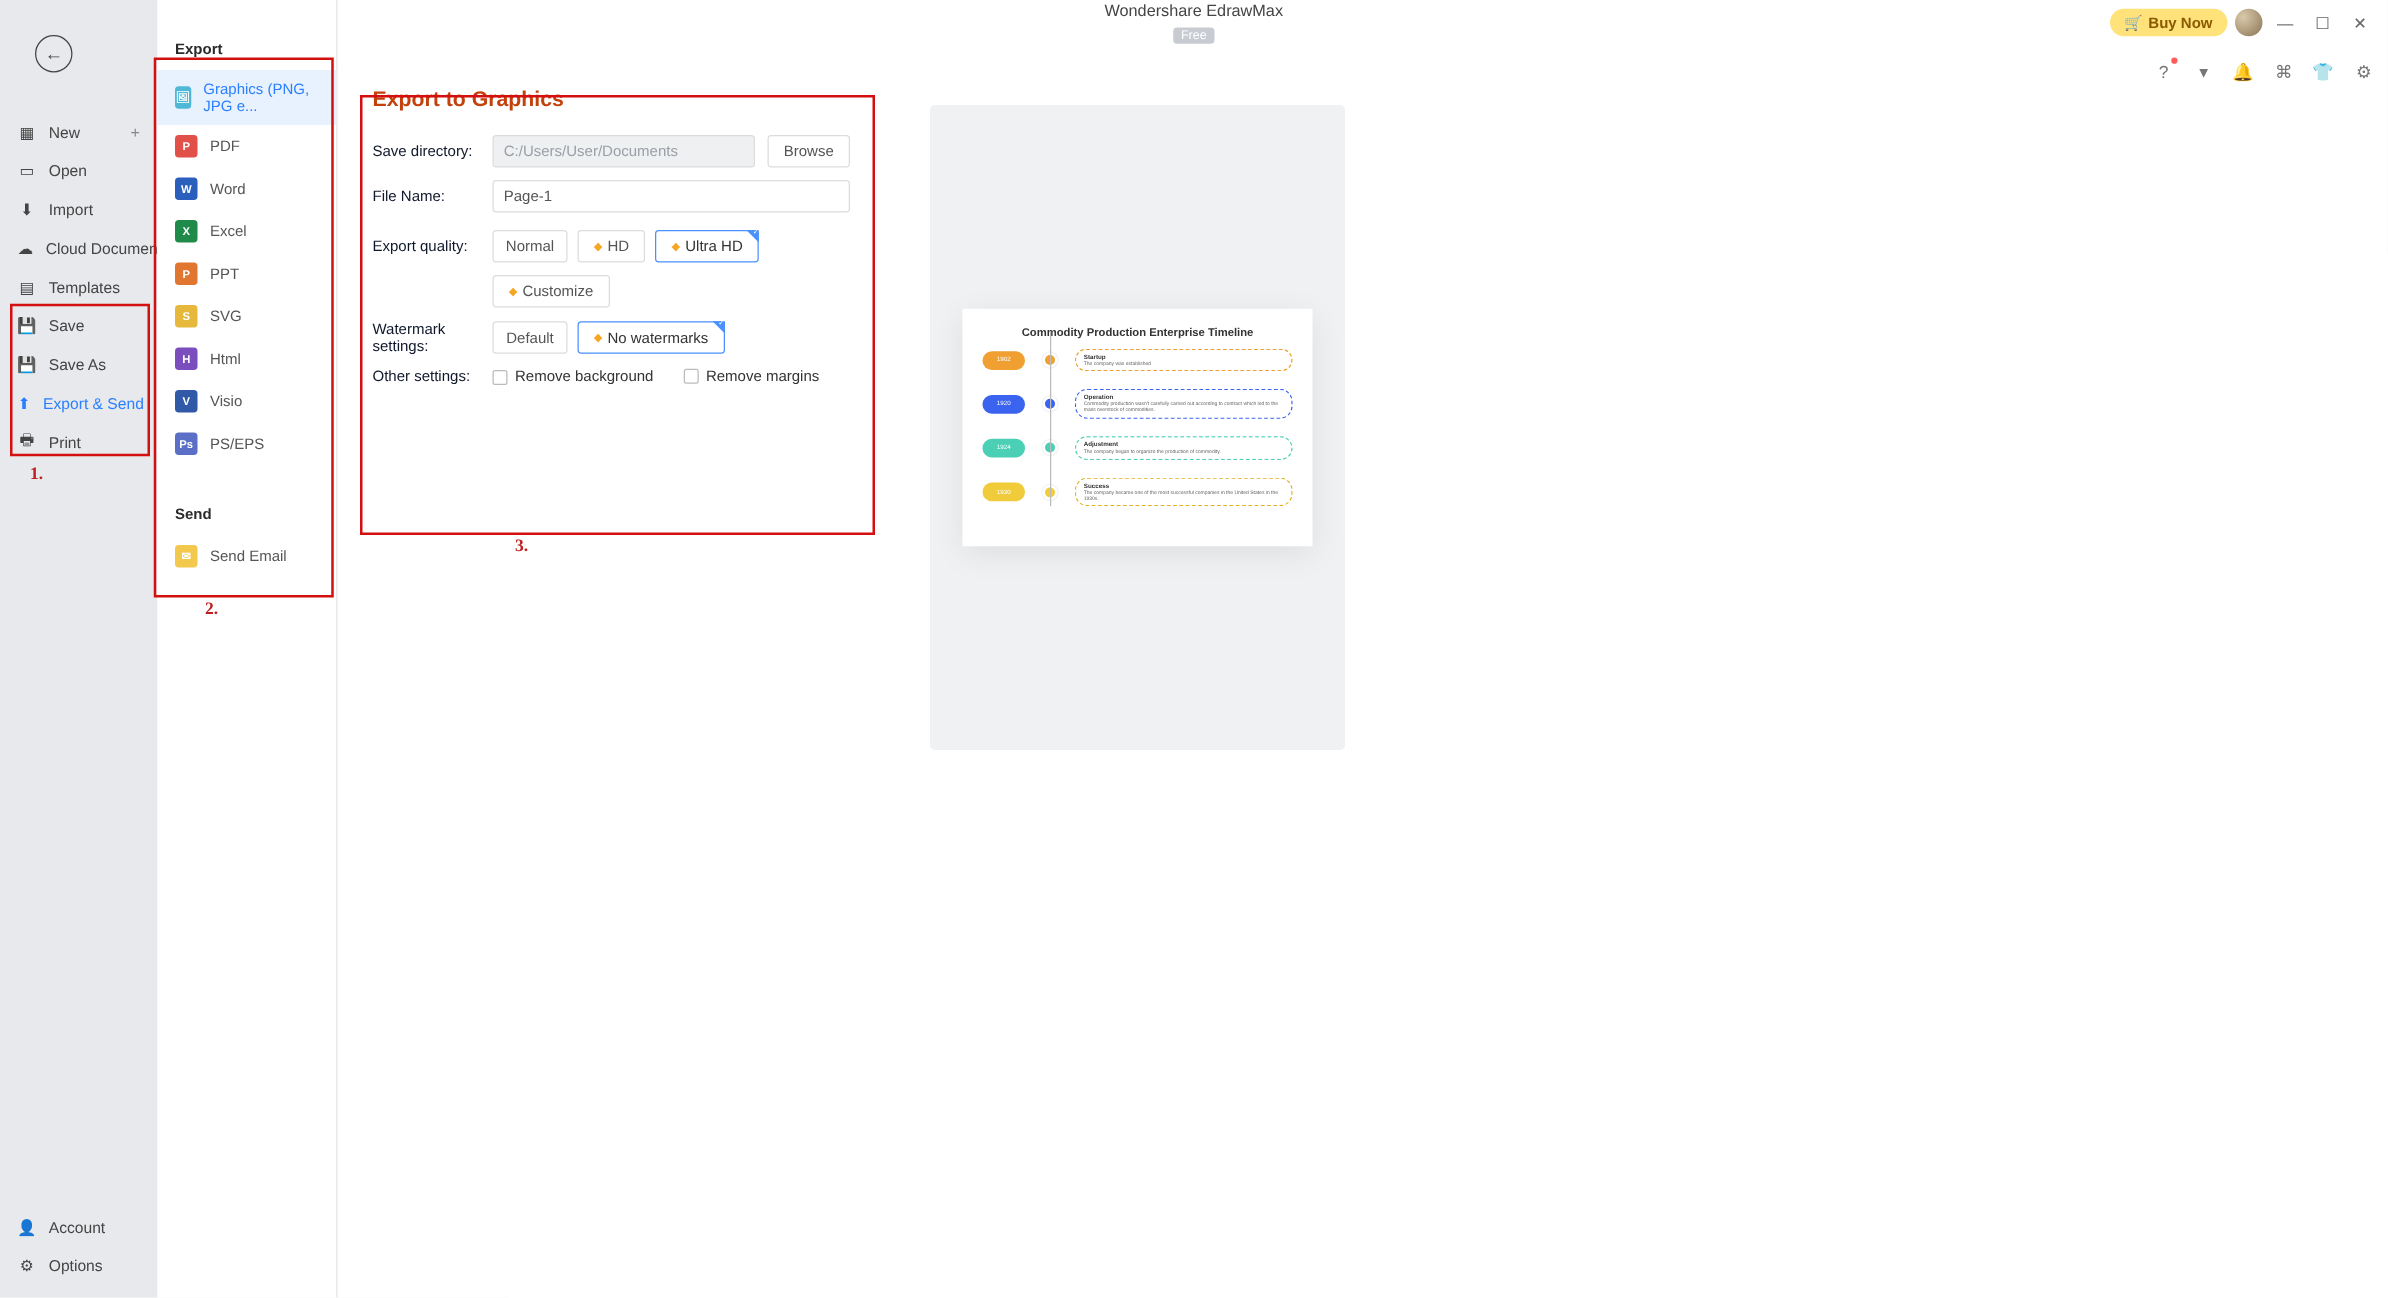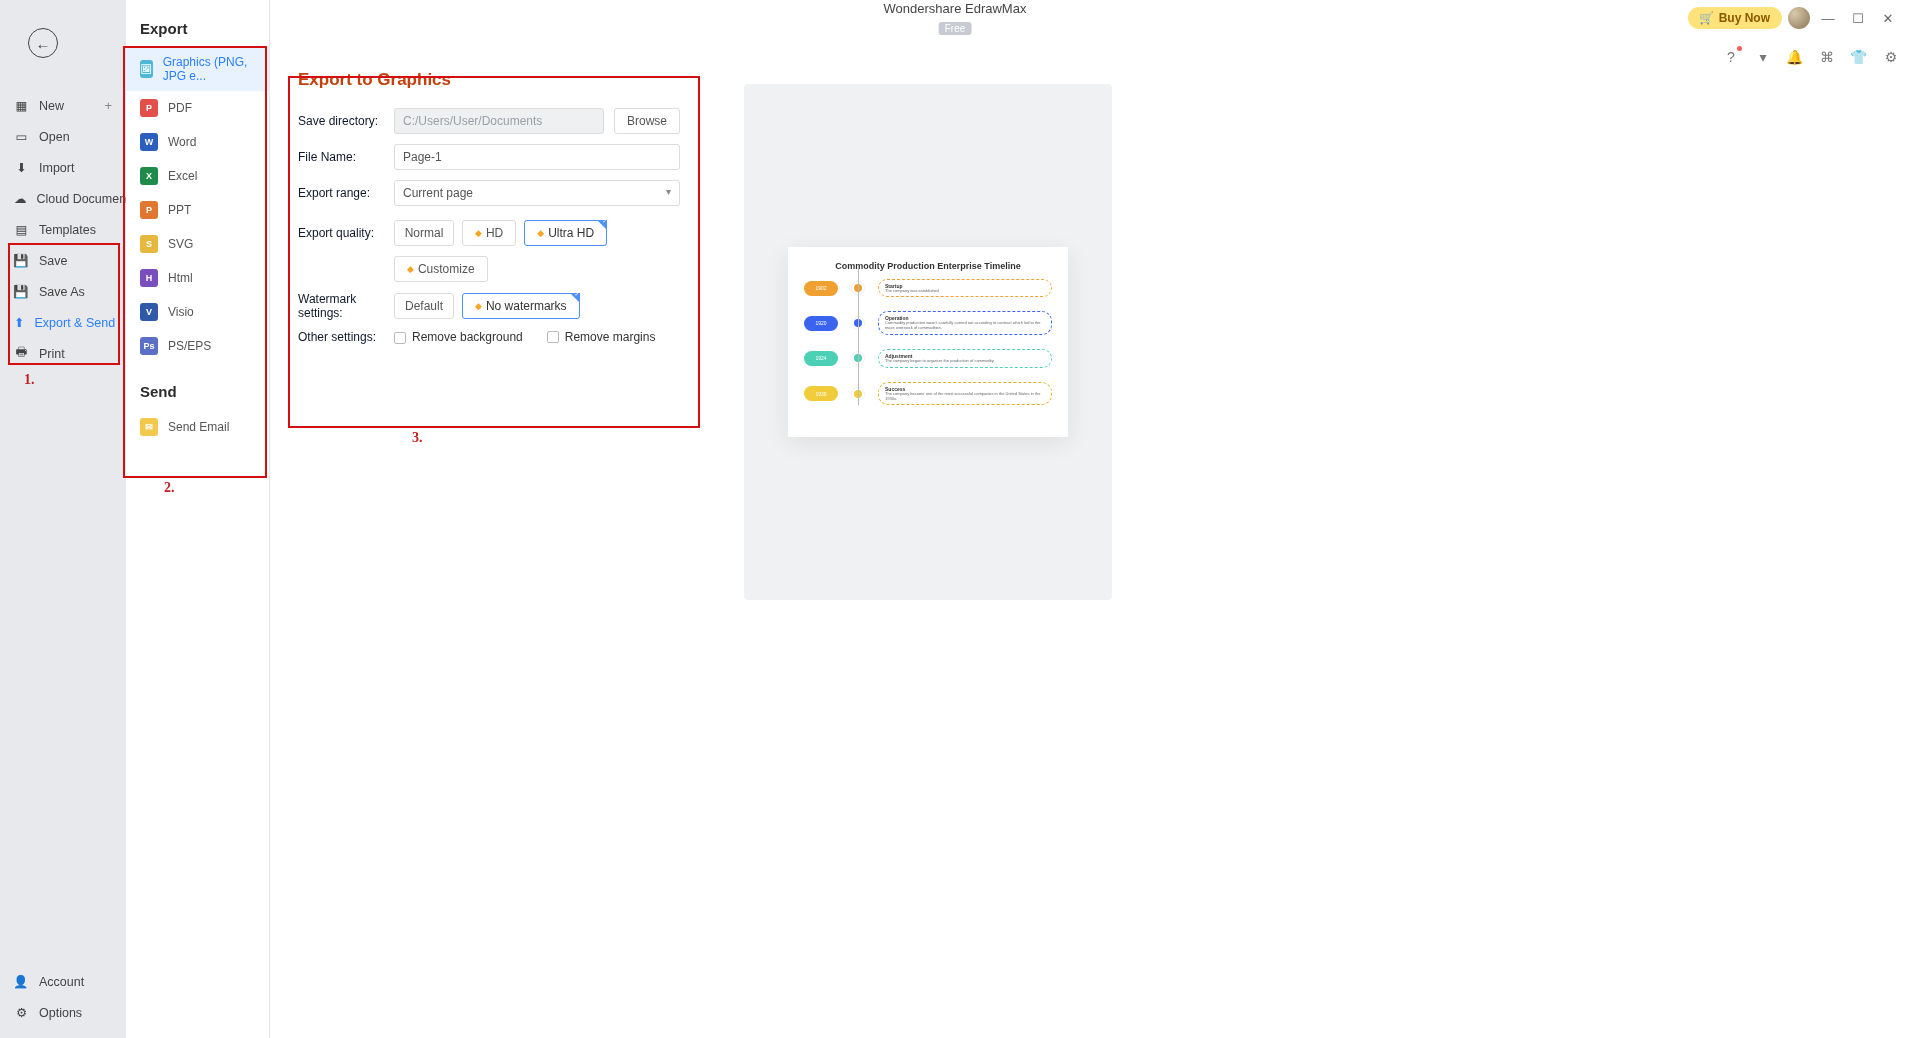--- a/index.html
+++ b/index.html
@@ -27,21 +27,21 @@
 .nav-icon.selected-icon { color: #2a7fff; }
 .plus-right { margin-left: auto; color: #888; font-size: 13px; }
 .nav-bottom { position: absolute; bottom: 10px; left: 0; width: 100%; }
 
 
 .red-box { position: absolute; border: 2px solid #d40f0f; pointer-events: none; }
 .red-label { position: absolute; color: #c01f1f; font-size: 14px; font-weight: 600; font-family: Georgia, serif; }
 
 
 .export-panel { position: absolute; top: 0; left: 126px; width: 144px; height: 100%; background: #fff; border-right: 1px solid #e6e6e6; }
-.export-title, .send-title { font-size: 15px; font-weight: 700; color: #2b2b2b; padding: 20px 14px 10px; }
+.export-title, .send-title { font-size: 12px; font-weight: 700; color: #2b2b2b; padding: 32px 14px 10px; }
 .export-item { display: flex; align-items: center; gap: 10px; padding: 8px 14px; font-size: 12px; color: #555; cursor: pointer; }
 .export-item.active { background: #e8f2ff; color: #2a7fff; }
 .fmt-icon { width: 18px; height: 18px; border-radius: 3px; display: flex; align-items: center; justify-content: center; font-size: 9px; font-weight: bold; color: #fff; }
 
 
 .main-panel { position: absolute; top: 70px; left: 298px; width: 400px; }
 .main-title { font-size: 17px; font-weight: 700; color: #c2410c; margin-bottom: 18px; }
 .form-row { display: flex; align-items: center; margin-bottom: 10px; font-size: 12px; }
 .form-label { width: 96px; color: #0f172a; }
 .text-field { height: 26px; border: 1px solid #dcdcdc; border-radius: 3px; padding: 0 8px; font-size: 12px; color: #555; display: flex; align-items: center; background: #fff; flex: 0 0 auto; }
@@ -50,21 +50,21 @@
 .select::after { content: "▾"; position: absolute; right: 8px; top: 5px; font-size: 10px; color: #888; }
 .btn { height: 26px; border: 1px solid #dcdcdc; border-radius: 3px; background: #fff; font-size: 12px; color: #555; padding: 4px 12px; cursor: pointer; display: inline-flex; align-items: center; gap: 4px; }
 .btn.selected { border: 1px solid #4a90ff; color: #333; position: relative; }
 .corner-mark { position:absolute; top:-1px; right:-1px; width:0; height:0; border-style:solid; border-width:0 10px 10px 0; border-color: transparent #4a90ff transparent transparent; }
 .corner-mark::after { content:"✓"; position:absolute; top:-3px; right:-10px; font-size:6px; color:#fff;}
 .diamond { color: #f5a623; font-size: 9px; }
 .checkbox { width: 12px; height: 12px; border: 1px solid #bbb; border-radius: 2px; display: inline-block; margin-right: 6px; }
 .primary-btn { background: #2a7fff; color: #fff; border: none; border-radius: 3px; font-size: 12px; padding: 8px 20px; cursor: pointer; }
 
 
-.preview-wrap { position: absolute; top: 84px; left: 744px; width: 368px; height: 516px; background: #f0f1f3; border-radius: 4px; display: flex; align-items: center; justify-content: center; }
+.preview-wrap { position: absolute; top: 84px; left: 744px; width: 332px; height: 516px; background: #f0f1f3; border-radius: 4px; display: flex; align-items: center; justify-content: center; }
 .preview-card { width: 280px; background: #fff; box-shadow: 0 6px 24px rgba(0,0,0,0.08); padding: 14px 16px 18px; }
 .preview-title { font-size: 9px; font-weight: 700; text-align: center; color: #333; margin-bottom: 8px; }
 .timeline-row { display: flex; align-items: center; gap: 14px; margin-bottom: 14px; position: relative; }
 .year-pill { width: 34px; height: 15px; border-radius: 8px; font-size: 5px; color: #fff; display:flex; align-items:center; justify-content:center; }
 .node { width: 12px; height: 12px; border-radius: 50%; border: 2px solid #fff; box-shadow: 0 0 0 1px rgba(0,0,0,0.05); }
 .vline { position:absolute; left: 54px; top:-14px; width:1px; height: calc(100% + 14px); background:#bbb; z-index:0;}
 .desc-box { flex: 1; border: 1px dashed; border-radius: 10px; padding: 3px 6px; }
 .desc-title { font-size: 5px; font-weight:700; }
 .desc-text { font-size: 4px; color:#666; line-height:1.2; }
 
@@ -208,24 +208,20 @@
     <span style="width:10px"></span>
     <button class="btn">Browse</button>
   </div>
 
   <div class="form-row">
     <span class="form-label">File Name:</span>
     <span class="text-field" style="width:286px">Page-1</span>
   </div>
 
 
-  <div class="form-row">
-    <span class="form-label">Export range:</span>
-    <span class="text-field select" style="width:286px">Current page</span>
-  </div>
 
   <div class="form-row" style="margin-top:14px">
     <span class="form-label">Export quality:</span>
     <button class="btn" style="width:60px;justify-content:center">Normal</button>
     <span style="width:8px"></span>
     <button class="btn">
         <span class="diamond">◆</span>
         <span>HD</span>
       </button>
     <span style="width:8px"></span>

